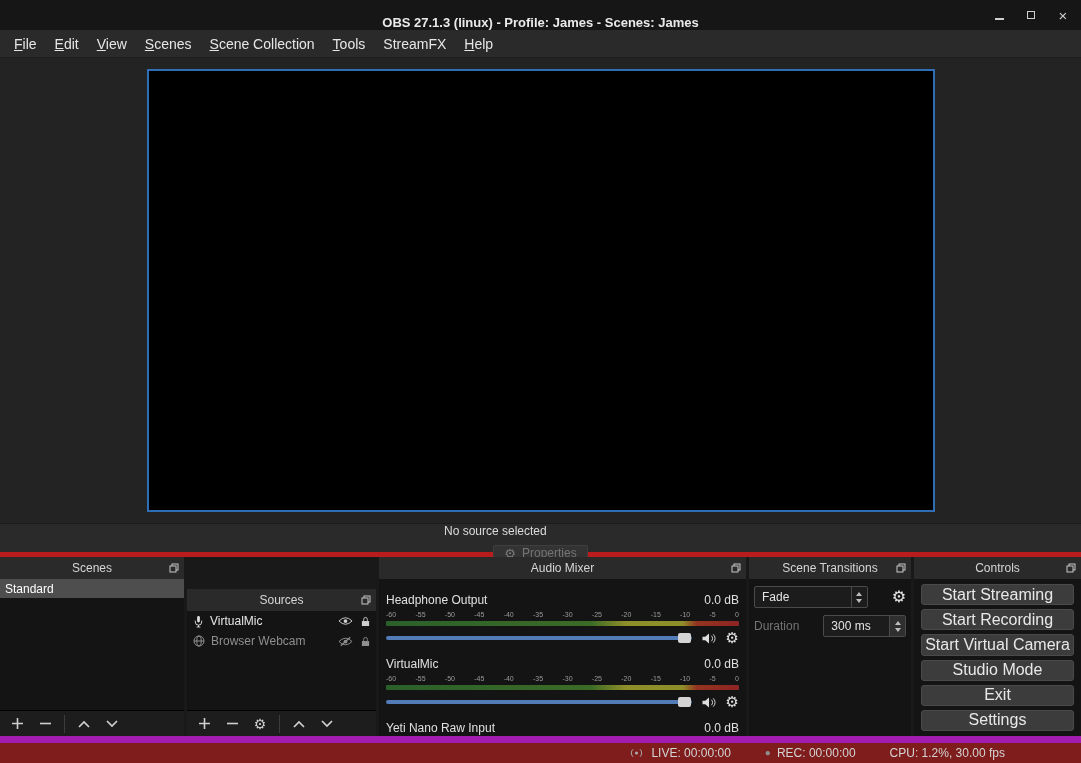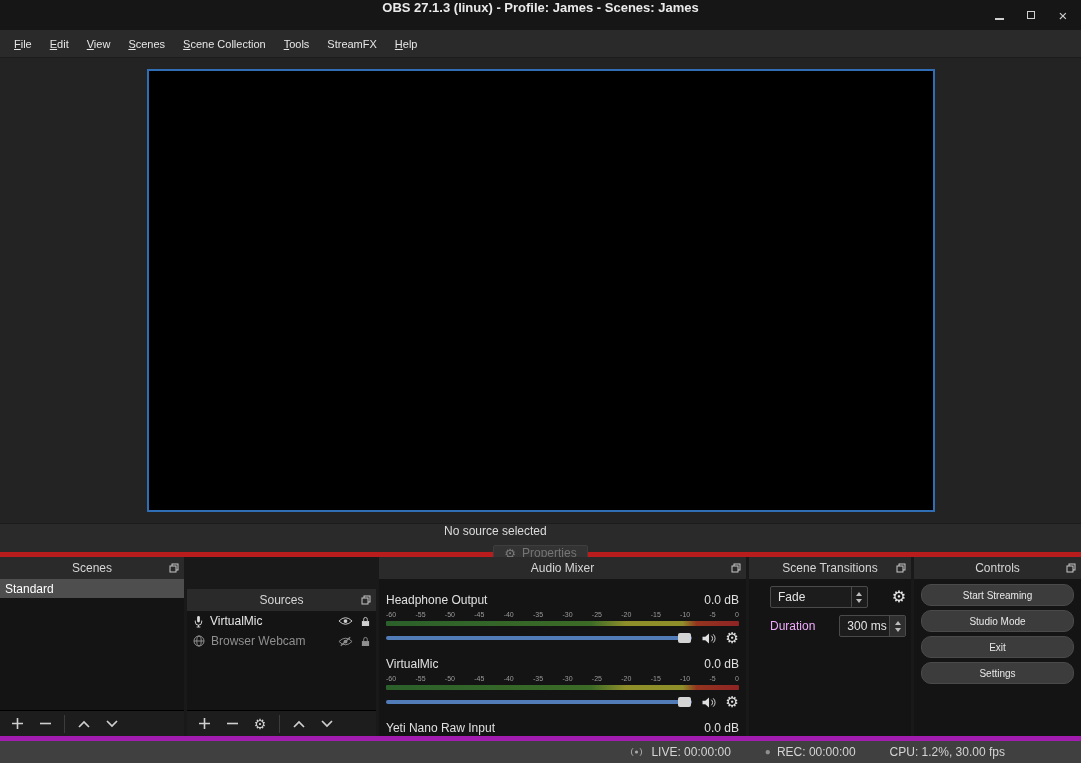--- a/index.html
+++ b/index.html
@@ -5,31 +5,31 @@
   * { margin:0; padding:0; box-sizing:border-box; }
   html,body { width:1081px; height:763px; overflow:hidden; }
   body {
     background:#2a2a2a; color:#e0e0e0;
     font-family:"Liberation Sans", sans-serif; font-size:12px;
     cursor:default; -webkit-font-smoothing:antialiased;
   }
   svg { display:block; }
 
   
-  .titlebar { height:30px; background:#161616; display:flex; align-items:flex-start; justify-content:center; position:relative; }
+  .titlebar { height:30px; background:#161616; display:flex; align-items:flex-end; justify-content:center; position:relative; }
   .title { font-size:13px; font-weight:bold; color:#eaeaea; }
   .win-controls { position:absolute; right:8px; top:0; height:100%; display:flex; align-items:center; gap:12px; }
   .winbtn { width:20px; height:20px; display:flex; align-items:center; justify-content:center; color:#cfcfcf; }
   .ic-min { width:9px; height:2px; background:#cfcfcf; margin-top:7px; }
   .ic-max { width:8px; height:8px; border:1px solid #cfcfcf; }
   .ic-close { font-size:15px; line-height:1; }
 
   
   .menubar { height:28px; background:#2a2a2a; border-bottom:1px solid #1d1d1d; display:flex; align-items:center; padding:0 5px; }
-  .menu-item { display:inline-block; padding:4px 9px; font-size:11px; color:#e6e6e6; }
+  .menu-item { display:inline-block; padding:4px 9px; font-size:14px; color:#e6e6e6; }
   .mn::first-letter { text-decoration:underline; }
 
   
   .preview { height:465px; background:#232323; display:flex; align-items:center; justify-content:center; }
   .canvas { width:788px; height:443px; background:#000; border:2px solid #2f6db4; }
 
   
   .srctoolbar { height:29px; background:#2a2a2a; border-top:1px solid #1c1c1c; display:flex; align-items:center; padding:0 8px; gap:7px;flex-direction:column; }
   .no-source { width:193px; color:#dcdcdc; }
   .tbtn { display:flex; align-items:center; gap:6px; height:23px; padding:0 10px; background:#333333; border:1px solid #3e3e3e; border-radius:2px; color:#757575; font-family:inherit; font-size:12px; }
@@ -61,36 +61,36 @@
   .scale { display:flex; justify-content:space-between; font-size:7px; line-height:9px; color:#9a9a9a; margin-bottom:2px; }
   .meter { height:5px; border-radius:1px; }
   .meter.idle { background:linear-gradient(90deg,#2b602b 0%,#3c6b26 58%,#8f8f2a 68%,#8f8f2a 84%,#93341f 88%,#8f2424 100%); }
   .ch-row { display:flex; align-items:center; gap:9px; margin-top:5px; height:14px; }
   .slider { flex:1; height:4px; border-radius:2px; background:#527cb8; position:relative; }
   .handle { position:absolute; right:1px; top:-3px; width:13px; height:10px; background:#d4d4d4; border-radius:2px; }
   .mix-gear { font-size:15px; color:#e2e2e2; line-height:1; font-family:"DejaVu Sans", sans-serif; }
 
   
   .trans-body { padding:7px 5px; gap:7px; }
-  .trow { display:flex; align-items:center; gap:24px;margin-left:16px; }
+  .trow { display:flex; align-items:center; gap:24px; }
   .combo { width:116px; height:22px; background:#1c1c1c; border:1px solid #4a4a4a; border-radius:2px; display:flex; align-items:center; padding:0 22px 0 7px; position:relative; color:#e4e4e4; }
   .arrows { position:absolute; right:0; top:0; width:16px; height:100%; border-left:1px solid #4a4a4a; display:flex; flex-direction:column; align-items:center; justify-content:center; gap:3px; }
   .tri-up { width:0; height:0; border-left:3px solid transparent; border-right:3px solid transparent; border-bottom:4px solid #bcbcbc; }
   .tri-down { width:0; height:0; border-left:3px solid transparent; border-right:3px solid transparent; border-top:4px solid #bcbcbc; }
   .trans-gear { font-size:16px; color:#e6e6e6; line-height:1; font-family:"DejaVu Sans", sans-serif; }
-  .dur-label { color:#f0abfc; }
+  .dur-label { color:#737373; }
   .spin { margin-left:auto; width:88px; height:22px; background:#1c1c1c; border:1px solid #4a4a4a; border-radius:2px; display:flex; align-items:center; padding:0 16px 0 7px; position:relative; color:#e4e4e4; }
   .spin .arrows { background:#2f2f2f; }
 
   
   .controls-body { padding:5px 7px; gap:4px; }
-  .ctl-btn { height:22px; background:#3c3c3c; border:1px solid #4a4a4a; border-radius:10px; color:#e8e8e8; font-family:inherit; font-size:10px; }
-
-  
-  .statusbar { height:27px; background:#404040; border-top:5px solid #a21caf; display:flex; align-items:center; padding:0 76px 0 8px; }
+  .ctl-btn { height:22px; background:#3c3c3c; border:1px solid #4a4a4a; border-radius:3px; color:#e8e8e8; font-family:inherit; font-size:16px; }
+
+  
+  .statusbar { height:27px; background:#7f1d1d; border-top:7px solid #a21caf; display:flex; align-items:center; padding:0 76px 0 8px; }
   .status-right { margin-left:auto; display:flex; align-items:center; gap:34px; color:#d4d4d4; }
   .status-item { display:flex; align-items:center; gap:6px; }
   .rec-dot { color:#8f8f8f; font-size:10px; line-height:1; }
 </style>
 </head>
 <body>
 
 <div class="app">
 
   <div class="titlebar">
@@ -425,20 +425,22 @@
         <span>Controls</span>
         <span class="popout">
           <svg width="10" height="10" viewBox="0 0 10 10">
               <rect x="3" y="1" width="6" height="6" fill="none" stroke="#c8c8c8"></rect>
               <rect x="1" y="3" width="6" height="6" fill="#2a2a2a" stroke="#c8c8c8"></rect>
             </svg>
         </span>
       </div>
       <div class="dock-body controls-body">
         <button class="ctl-btn">Start Streaming</button>
+        <button class="ctl-btn">Start Recording</button>
+        <button class="ctl-btn">Start Virtual Camera</button>
         <button class="ctl-btn">Studio Mode</button>
         <button class="ctl-btn">Exit</button>
         <button class="ctl-btn">Settings</button>
       </div>
     </section>
 
   </div>
 
   <div class="statusbar">
     <div class="status-right">

